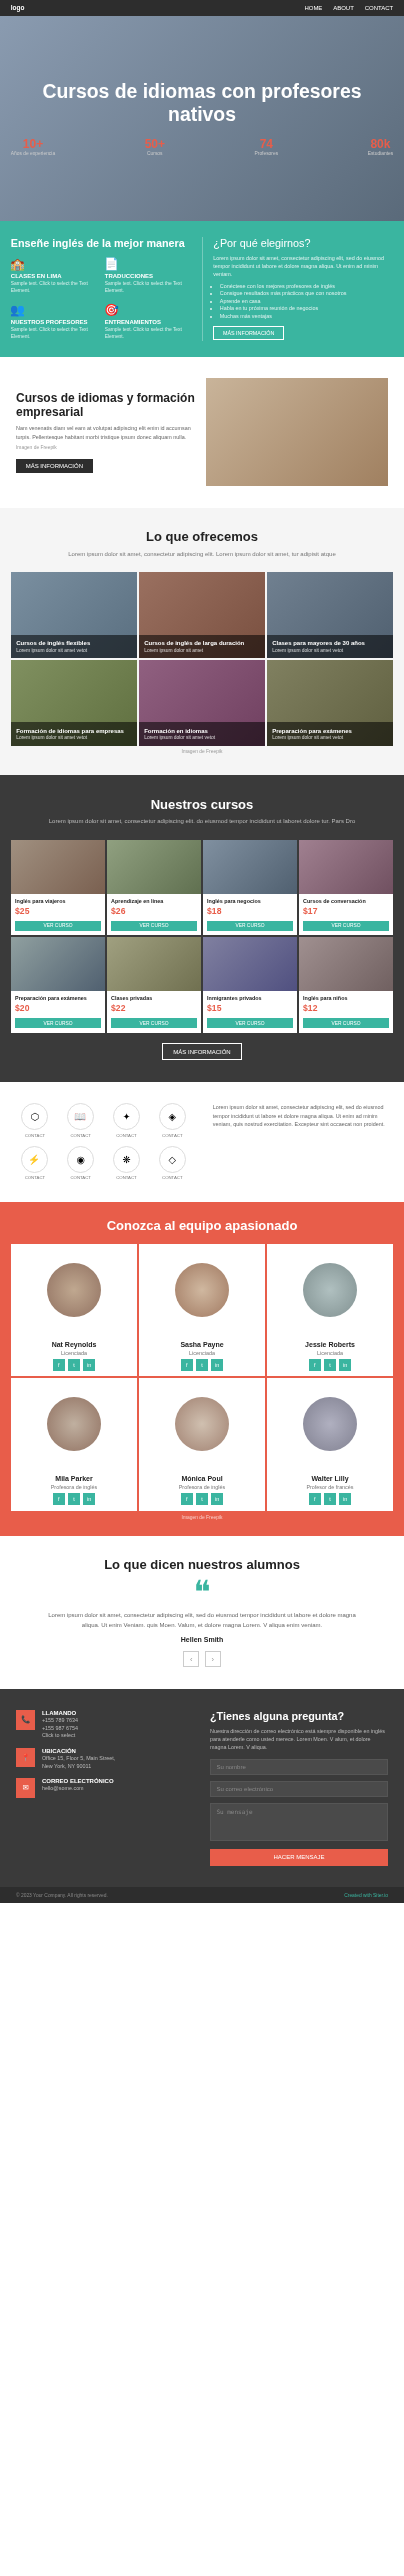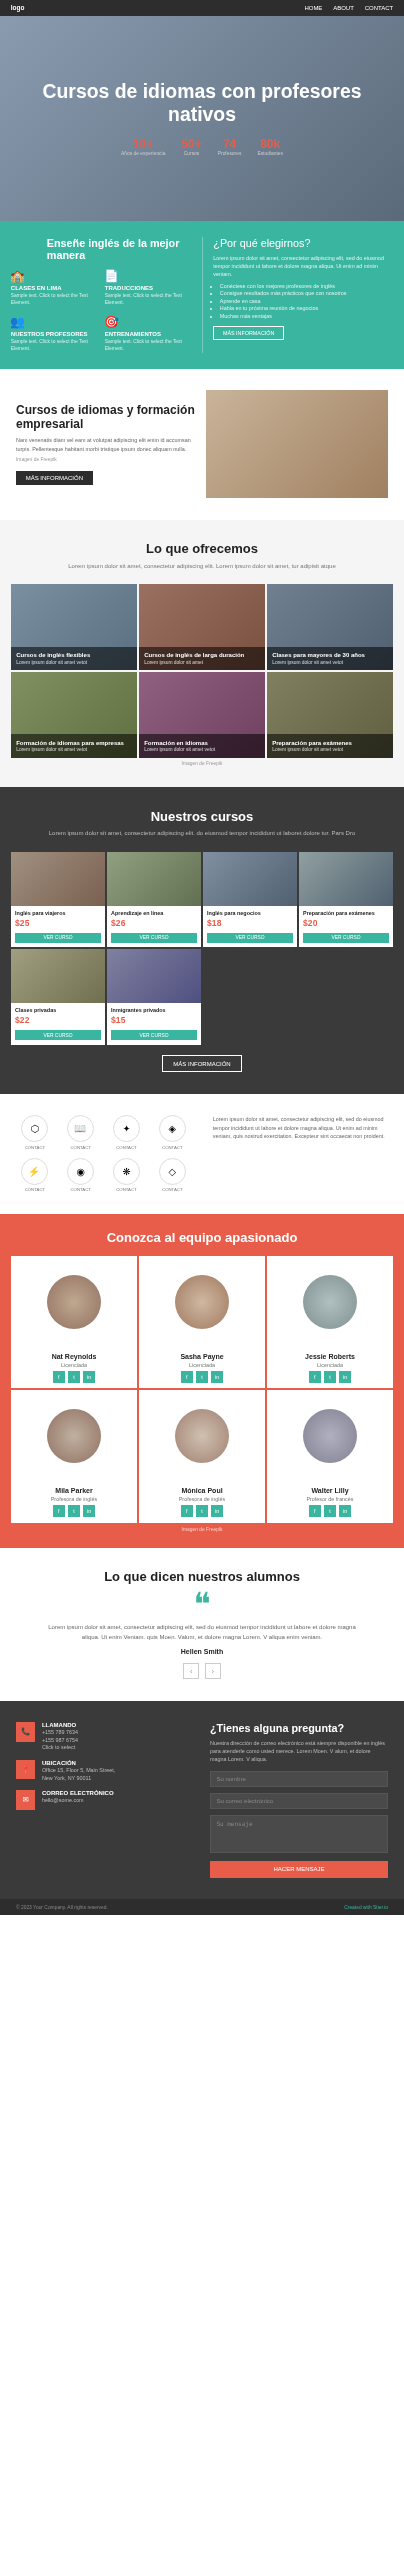--- a/index.html
+++ b/index.html
@@ -9,29 +9,29 @@
     .header { background: #2d2d2d; display: flex; align-items: center; justify-content: space-between; padding: 4.3px 10.8px; }
     .header-logo { color: #fff; font-size: 6.5px; font-weight: bold; }
     .header-nav { display: flex; gap: 10.8px; }
     .header-nav a { color: #fff; text-decoration: none; font-size: 6px; text-transform: uppercase; }
 
     
     .hero { position: relative; height: 205px; background: linear-gradient(rgba(0,0,0,0.5), rgba(0,0,0,0.5)), #888; display: flex; flex-direction: column; align-items: center; justify-content: center; text-align: center; overflow: hidden; }
     .hero-bg-img { position: absolute; inset: 0; background: linear-gradient(135deg, #8a9bb0 0%, #5a6a7a 100%); z-index: 0; }
     .hero-content { position: relative; z-index: 1; padding: 10.8px; }
     .hero h1 { color: #fff; font-size: 19.4px; font-weight: bold; line-height: 1.2; margin-bottom: 10.8px; }
-    .hero-stats { display: flex; gap: 16px; justify-content: center; margin-top: 10.8px; }
+    .hero-stats { display: flex; gap: 16px; justify-content: space-between; margin-top: 10.8px; }
     .hero-stat { text-align: center; }
     .hero-stat .number { color: #e85d4a; font-size: 12px; font-weight: bold; }
     .hero-stat .label { color: #ccc; font-size: 4.9px; }
 
     
     .green-section { background: #3ab5a0; display: flex; padding: 16px 10.8px; gap: 10.8px; }
     .green-left { flex: 1; }
-    .green-left h2 { color: #fff; font-size: 10.8px; font-weight: bold; margin-bottom: 8px; margin-left: 36px; }
+    .green-left h2 { color: #fff; font-size: 10.8px; font-weight: bold; margin-bottom: 8px; }
     .green-grid { display: grid; grid-template-columns: 1fr 1fr; gap: 8px; }
     .green-item { }
     .green-item .icon { font-size: 12px; margin-bottom: 2.7px; }
     .green-item h4 { color: #fff; font-size: 6px; font-weight: bold; margin-bottom: 1.6px; }
     .green-item p { color: rgba(255,255,255,0.8); font-size: 4.9px; line-height: 1.4; }
     .green-right { flex: 1; border-left: 0.5px solid rgba(255,255,255,0.3); padding-left: 10.8px; }
     .green-right h2 { color: #fff; font-size: 10.8px; font-weight: normal; margin-bottom: 5.4px; }
     .green-right p { color: rgba(255,255,255,0.85); font-size: 5.4px; line-height: 1.5; margin-bottom: 4.3px; }
     .green-right ul { margin-left: 6.5px; }
     .green-right ul li { color: rgba(255,255,255,0.85); font-size: 5.4px; margin-bottom: 1.6px; }
@@ -308,40 +308,56 @@
     </div>
     <div class="curso-card">
       <div class="curso-img ci3"></div>
       <div class="curso-body">
         <h4>Inglés para negocios</h4>
         <div class="curso-price">$18</div>
         <button class="btn-curso">VER CURSO</button>
       </div>
     </div>
     <div class="curso-card">
+      <div class="curso-img ci4"></div>
+      <div class="curso-body">
+        <h4>Cursos de conversación</h4>
+        <div class="curso-price">$17</div>
+        <button class="btn-curso">VER CURSO</button>
+      </div>
+    </div>
+    <div class="curso-card">
       <div class="curso-img ci5"></div>
       <div class="curso-body">
         <h4>Preparación para exámenes</h4>
         <div class="curso-price">$20</div>
         <button class="btn-curso">VER CURSO</button>
       </div>
     </div>
     <div class="curso-card">
       <div class="curso-img ci6"></div>
       <div class="curso-body">
         <h4>Clases privadas</h4>
         <div class="curso-price">$22</div>
         <button class="btn-curso">VER CURSO</button>
       </div>
     </div>
     <div class="curso-card">
       <div class="curso-img ci7"></div>
       <div class="curso-body">
         <h4>Inmigrantes privados</h4>
         <div class="curso-price">$15</div>
+        <button class="btn-curso">VER CURSO</button>
+      </div>
+    </div>
+    <div class="curso-card">
+      <div class="curso-img ci8"></div>
+      <div class="curso-body">
+        <h4>Inglés para niños</h4>
+        <div class="curso-price">$12</div>
         <button class="btn-curso">VER CURSO</button>
       </div>
     </div>
   </div>
   <div class="cursos-more">
     <button class="btn-outline-white">MÁS INFORMACIÓN</button>
   </div>
 </section>
 
 <section class="confianza-section">

